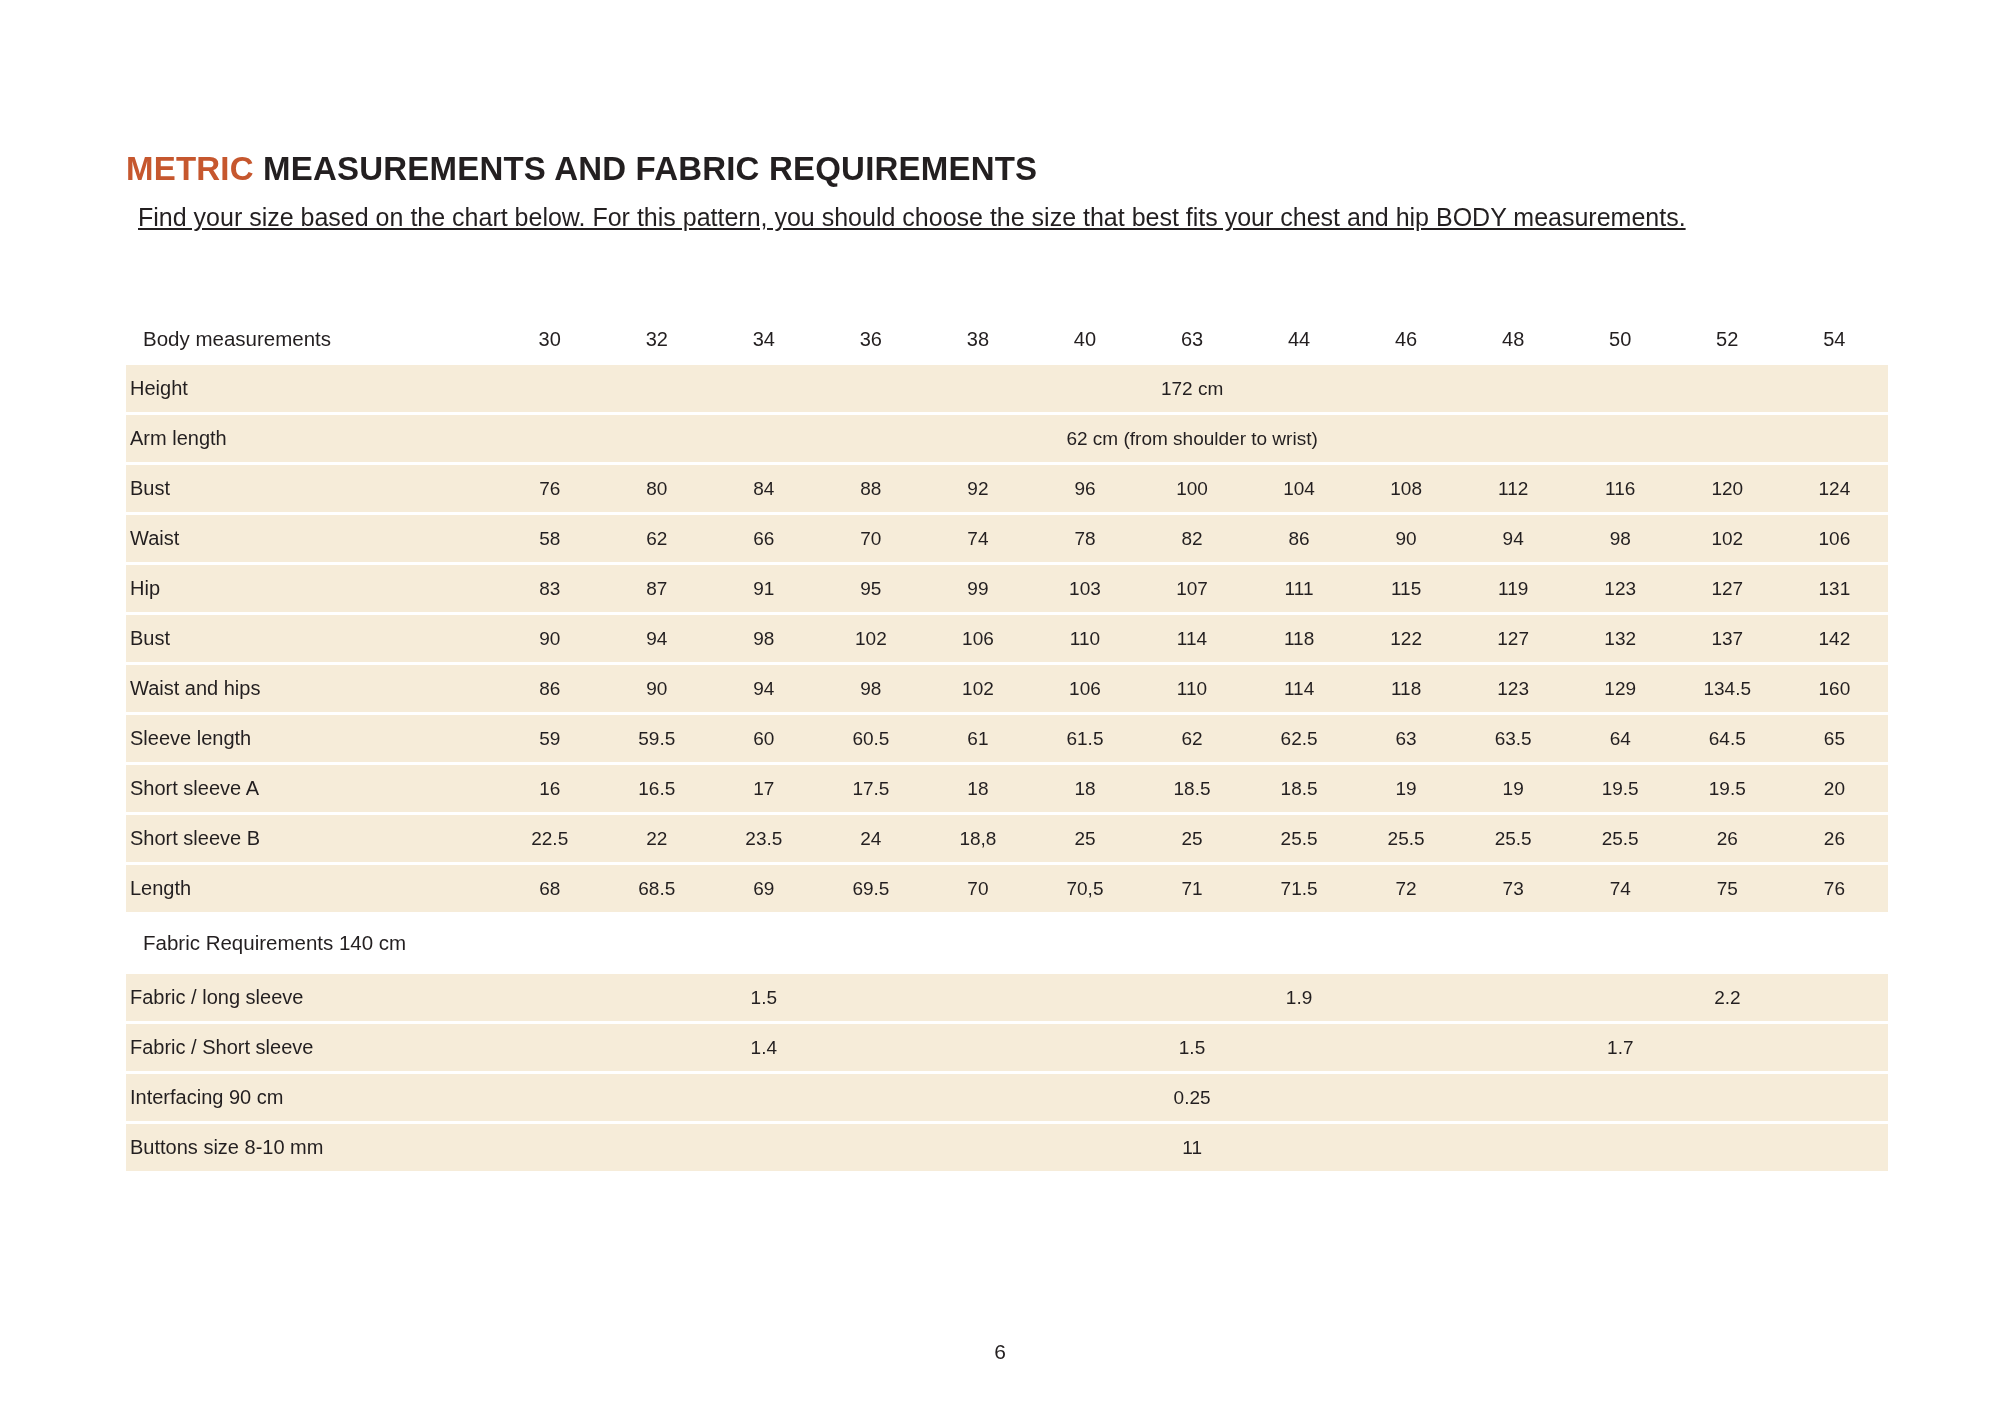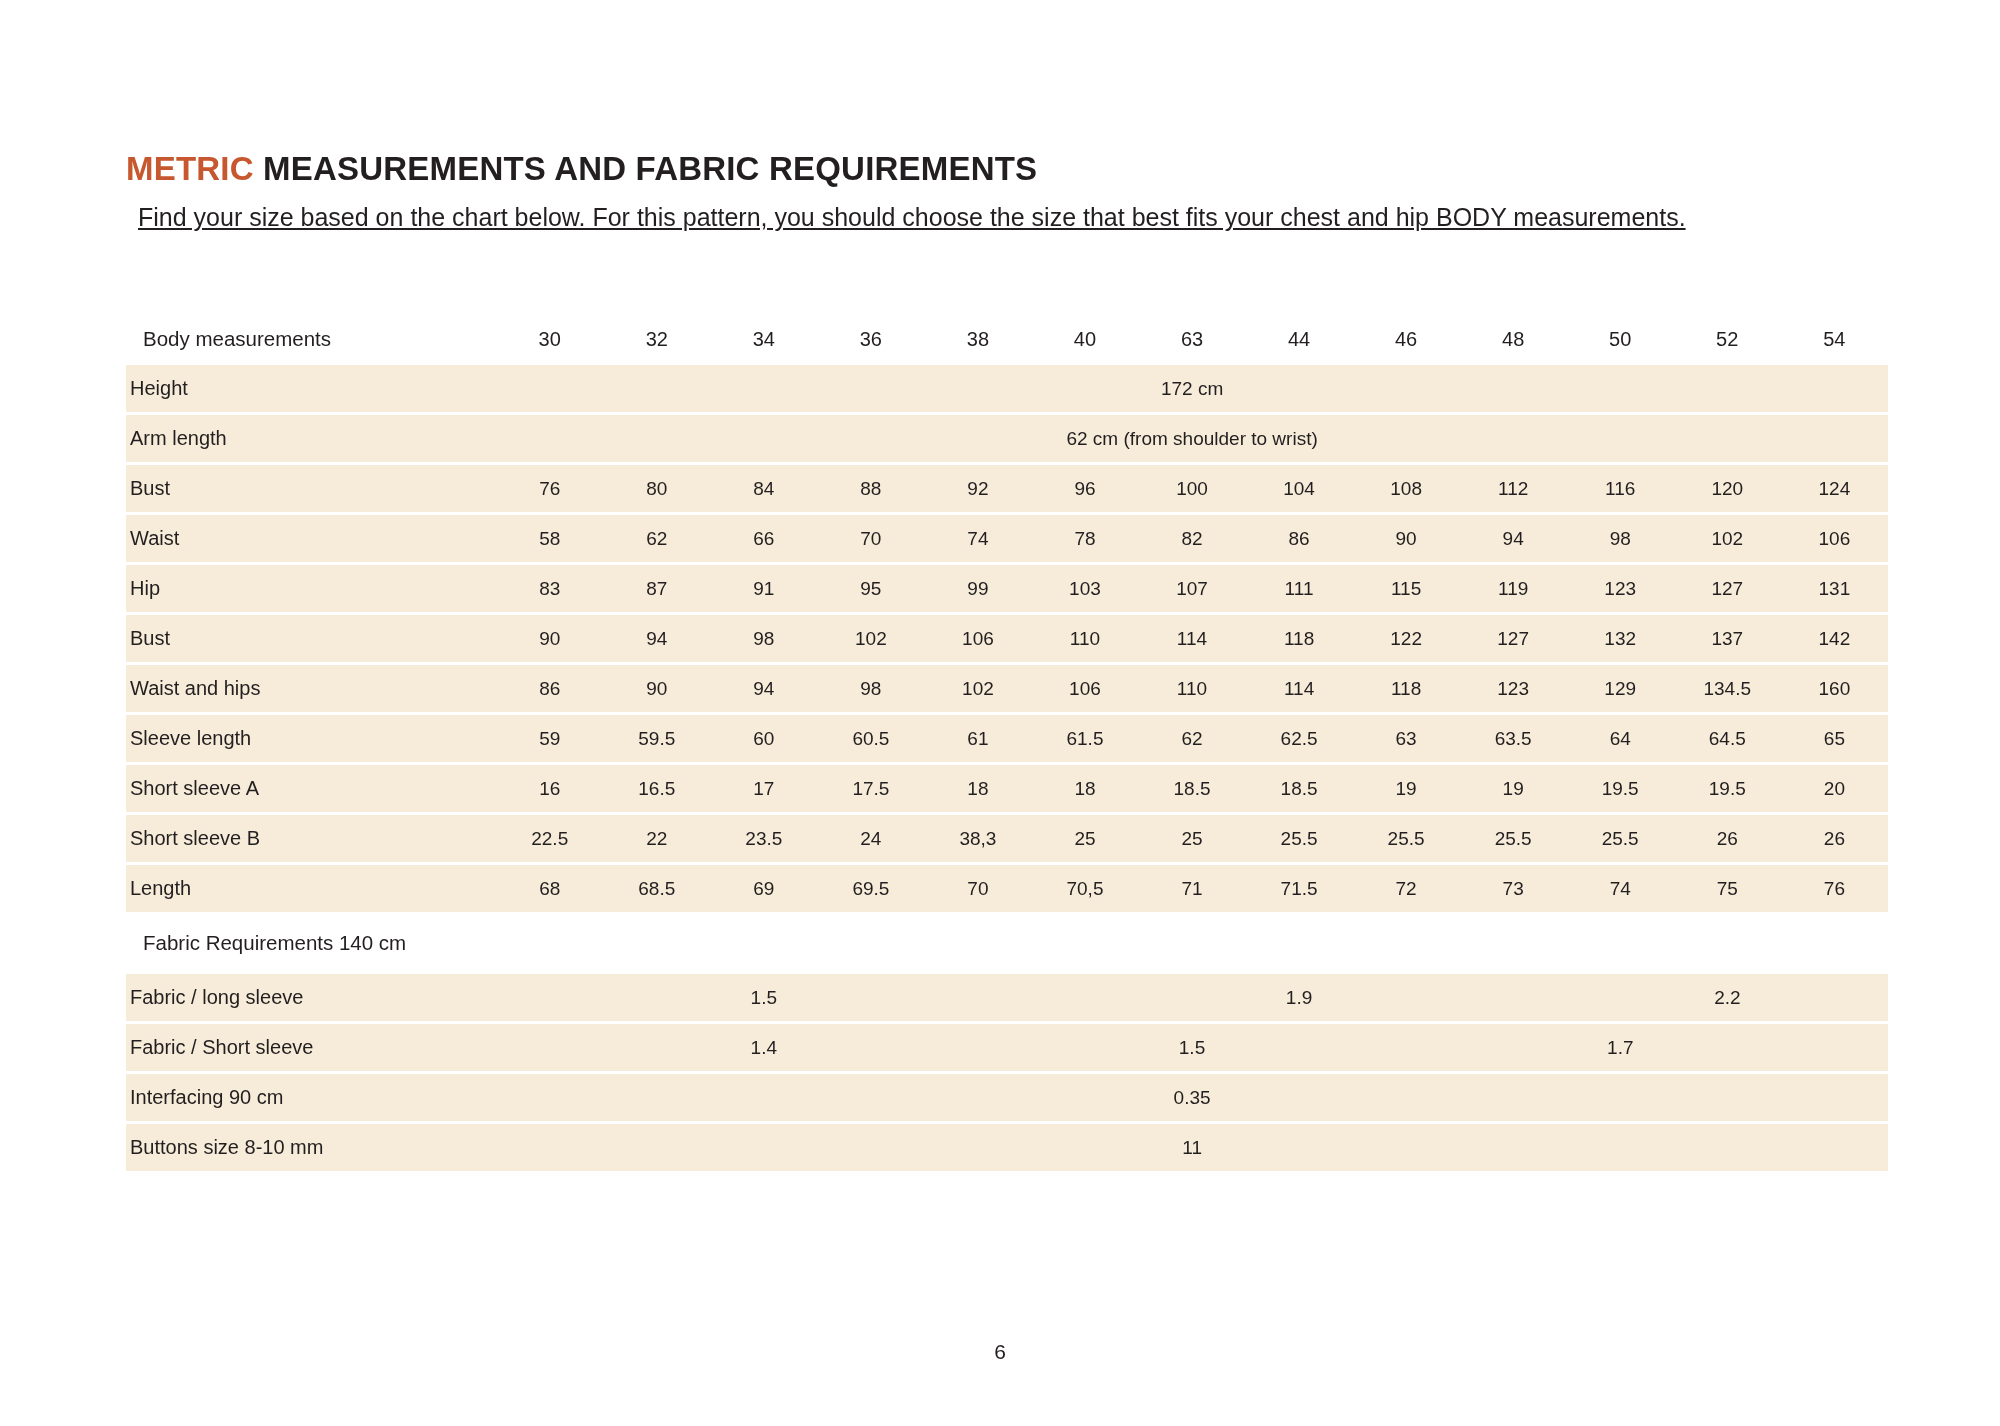--- a/index.html
+++ b/index.html
@@ -280,21 +280,21 @@
               <td>19.5</td>
               <td>19.5</td>
               <td>20</td>
             </tr>
             <tr class="data-row">
               <td class="label">Short sleeve B</td>
               <td>22.5</td>
               <td>22</td>
               <td>23.5</td>
               <td>24</td>
-              <td>38,3</td>
+              <td>18,8</td>
               <td>25</td>
               <td>25</td>
               <td>25.5</td>
               <td>25.5</td>
               <td>25.5</td>
               <td>25.5</td>
               <td>26</td>
               <td>26</td>
             </tr>
             <tr class="data-row">
@@ -323,21 +323,21 @@
               <td class="span" colspan="3">2.2</td>
             </tr>
             <tr class="data-row">
               <td class="label">Fabric / Short sleeve</td>
               <td class="span" colspan="5">1.4</td>
               <td class="span" colspan="3">1.5</td>
               <td class="span" colspan="5">1.7</td>
             </tr>
             <tr class="data-row">
               <td class="label">Interfacing 90 cm</td>
-              <td class="span" colspan="13">0.35</td>
+              <td class="span" colspan="13">0.25</td>
             </tr>
             <tr class="data-row">
               <td class="label">Buttons size 8-10 mm</td>
               <td class="span" colspan="13">11</td>
             </tr>
           </tbody>
       </table>
     </div>
   </div>
 

